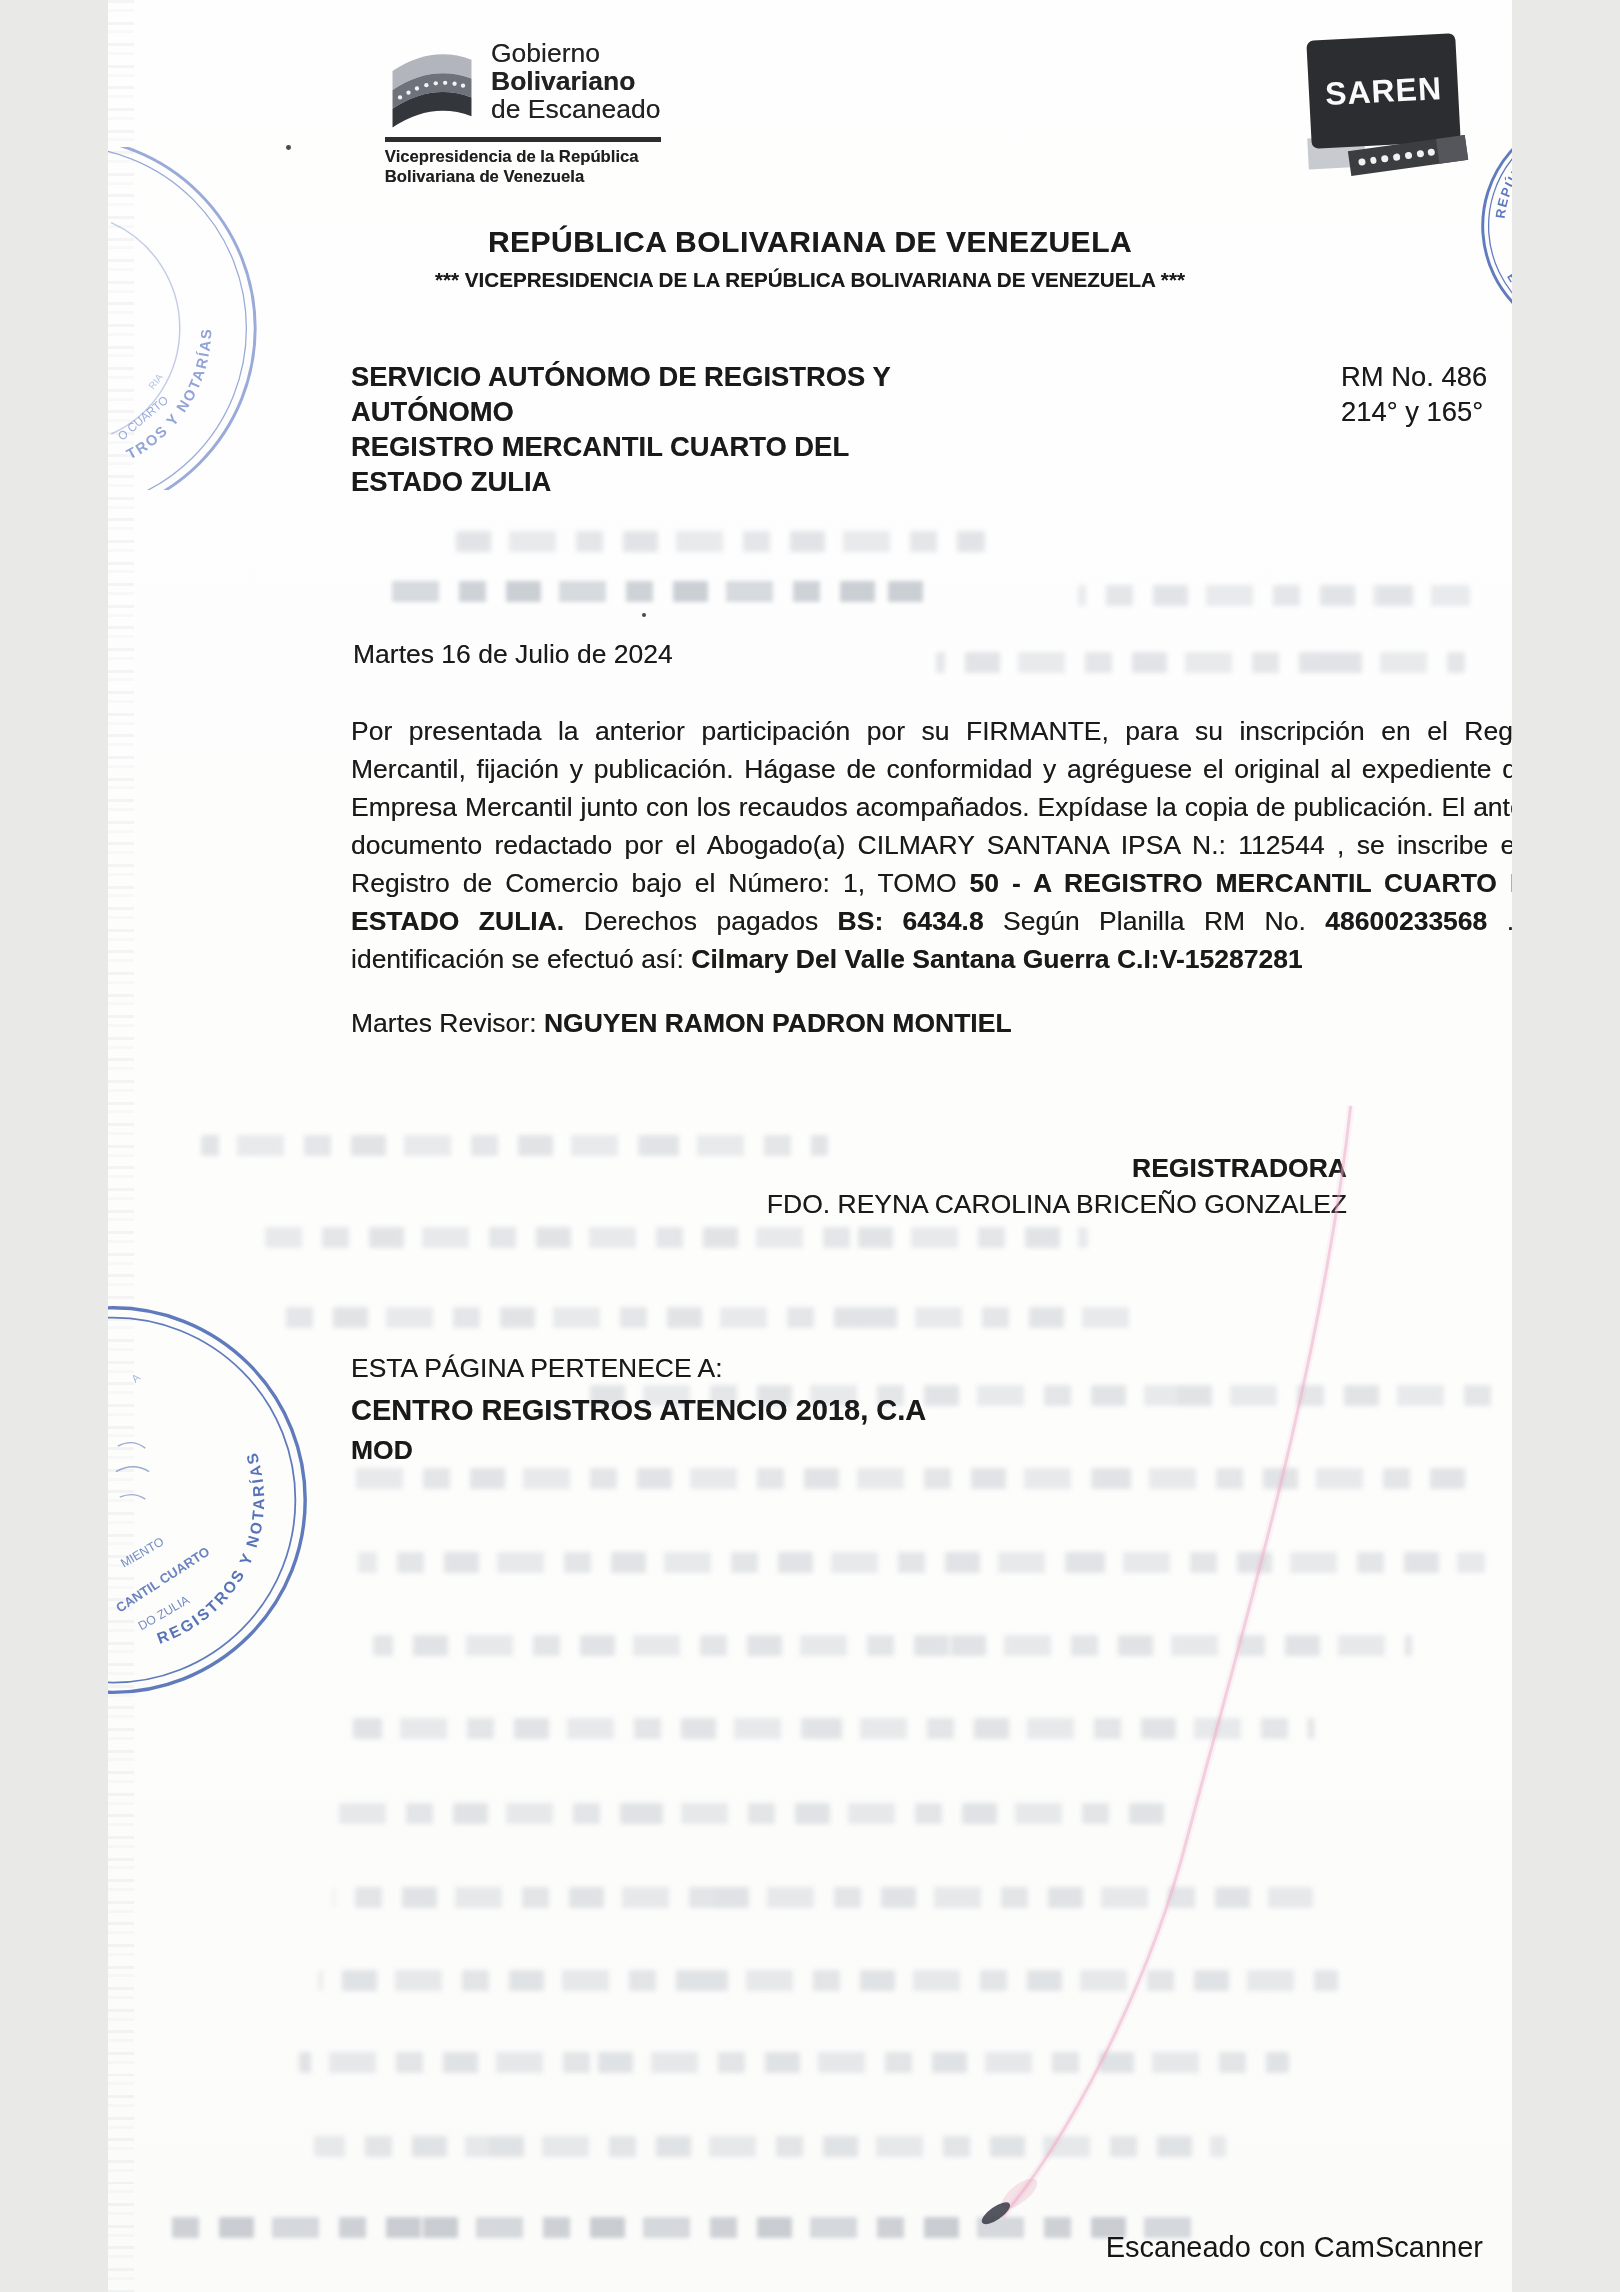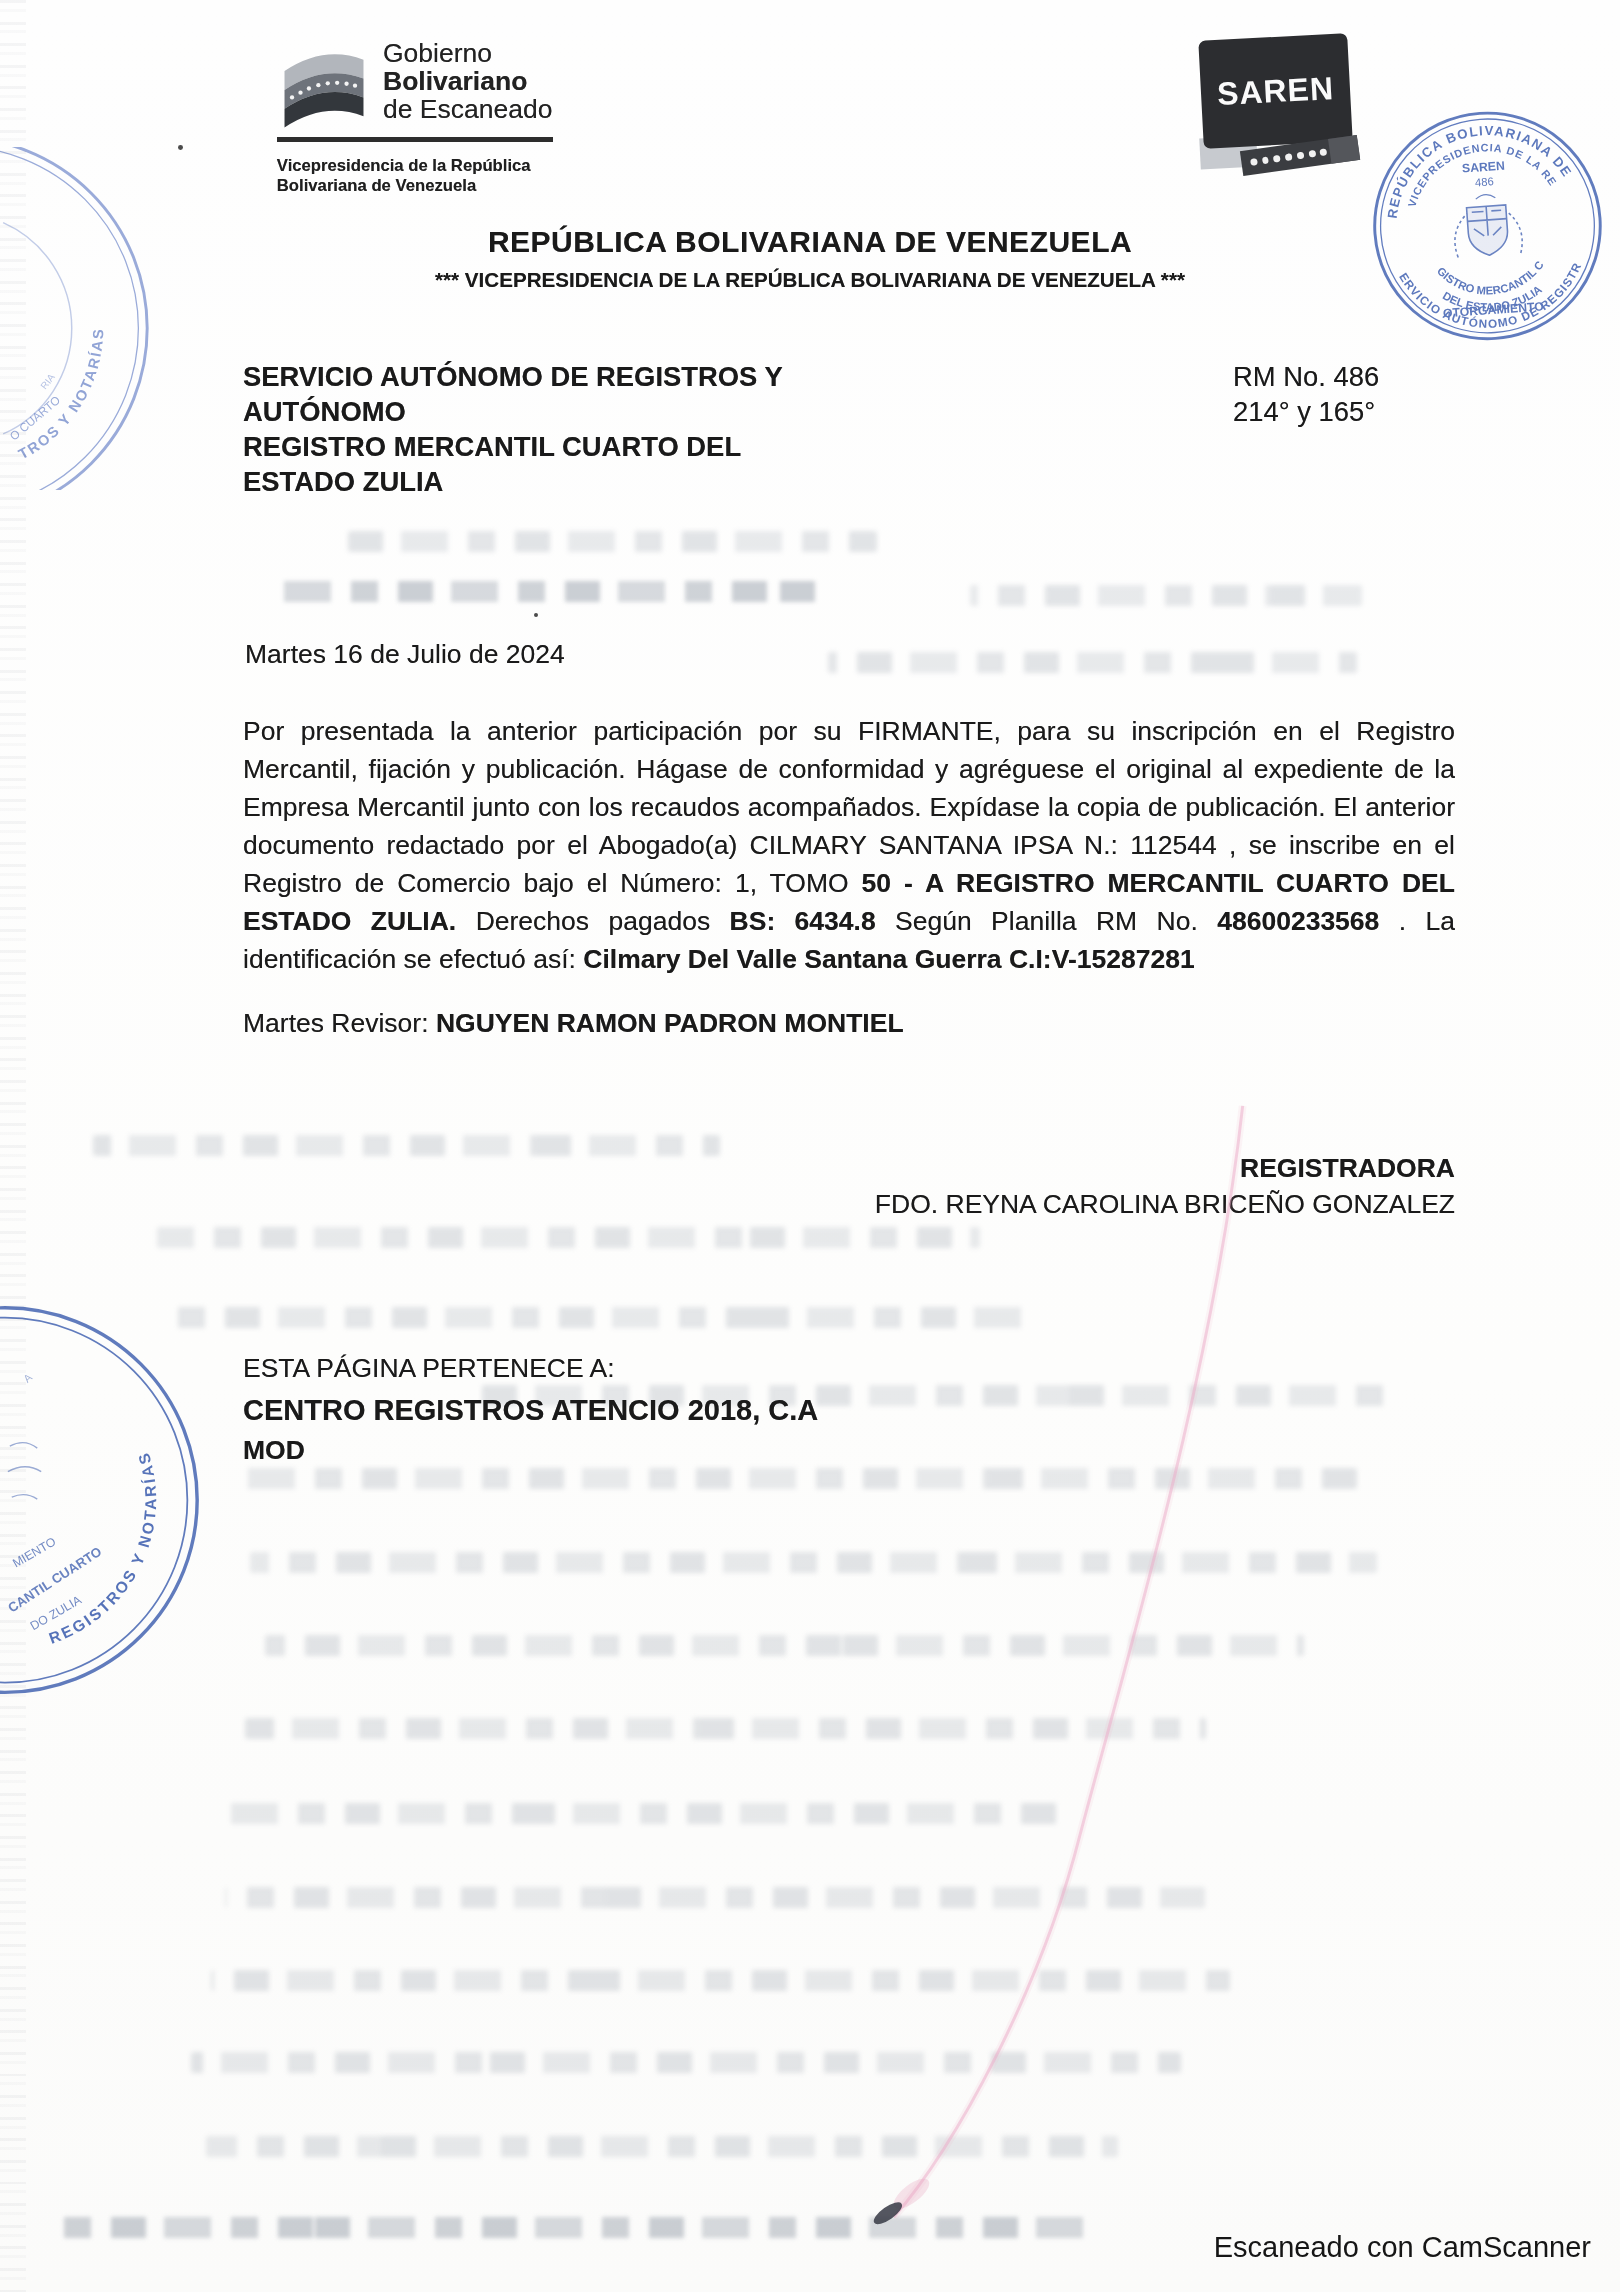--- a/index.html
+++ b/index.html
@@ -1,32 +1,32 @@
 <!DOCTYPE html>
 <html><head>
 <meta charset="utf-8">
 <style>
   html,body{margin:0;padding:0;background:#e9e9e7;}
   .page{
-    position:relative;width:1620px;height:2293px;margin:0 auto;
+    position:relative;width:1404px;height:2293px;margin:0 auto;
     background:linear-gradient(180deg,#fefefe 0%,#fdfdfc 60%,#fbfbfa 100%);
     overflow:hidden;
     font-family:"Liberation Sans",sans-serif;
     color:#1a1a1a;
   }
   .doc-text{text-shadow:0 0 0.5px rgba(25,25,25,.55);}
   .b{font-weight:bold;}
 
   
   .gov-logo{position:absolute;left:267px;top:33px;width:323px;}
   .gov-flag{position:absolute;left:5.9px;top:7.8px;width:102px;height:94px;}
   .gov-name{position:absolute;left:116px;top:5.9px;line-height:28px;font-size:26.5px;color:#222;}
   .gov-name .l2{font-weight:bold;}
   .gov-rule{position:absolute;left:9.8px;top:104px;width:276px;height:4.9px;background:#2d2d2d;}
-  .gov-sub{position:absolute;left:9.8px;top:114px;font-size:16.7px;font-weight:bold;line-height:19.6px;color:#1f1f1f;margin-top:9px;}
+  .gov-sub{position:absolute;left:9.8px;top:114px;font-size:16.7px;font-weight:bold;line-height:19.6px;color:#1f1f1f;}
 
   .saren{position:absolute;left:1198px;top:29px;width:174px;height:143px;}
   .saren-gray{position:absolute;left:2px;top:108px;width:57px;height:31px;background:#c7cacf;transform:rotate(-3deg);}
   .saren-box{position:absolute;left:2.9px;top:7.8px;width:149px;height:108px;background:#2c2d30;border-radius:6.9px;
     transform:rotate(-3deg);display:flex;align-items:center;justify-content:center;}
   .saren-box span{color:#fafafa;font-size:32px;font-weight:bold;letter-spacing:1px;}
   .saren-film{position:absolute;left:43px;top:114px;width:118px;height:24.5px;background:#3b3d41;transform:rotate(-8deg);
     display:flex;align-items:center;gap:4.9px;padding-left:8.8px;box-sizing:border-box;}
   .saren-film i{width:6.9px;height:6.9px;border-radius:50%;background:#f1f1f1;flex:0 0 auto;}
   .saren-film::after{content:"";position:absolute;right:0;top:0;width:29px;height:100%;background:#54565b;}

